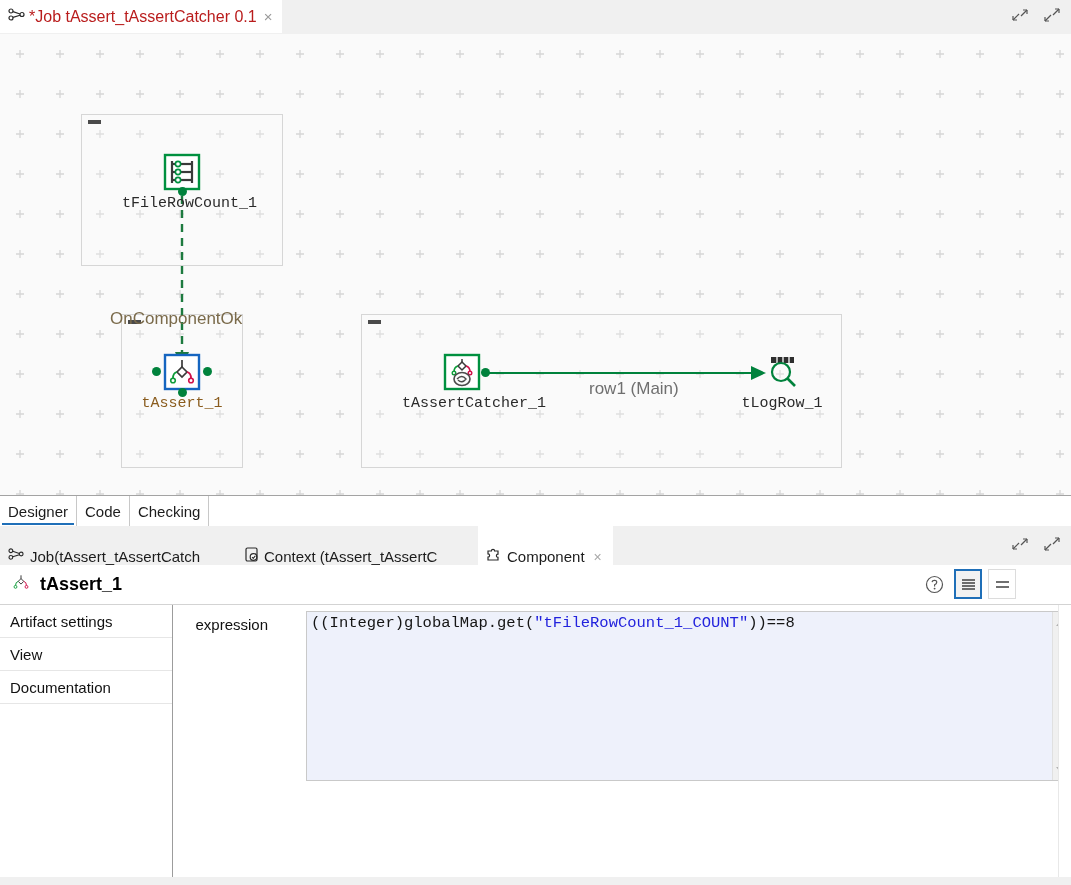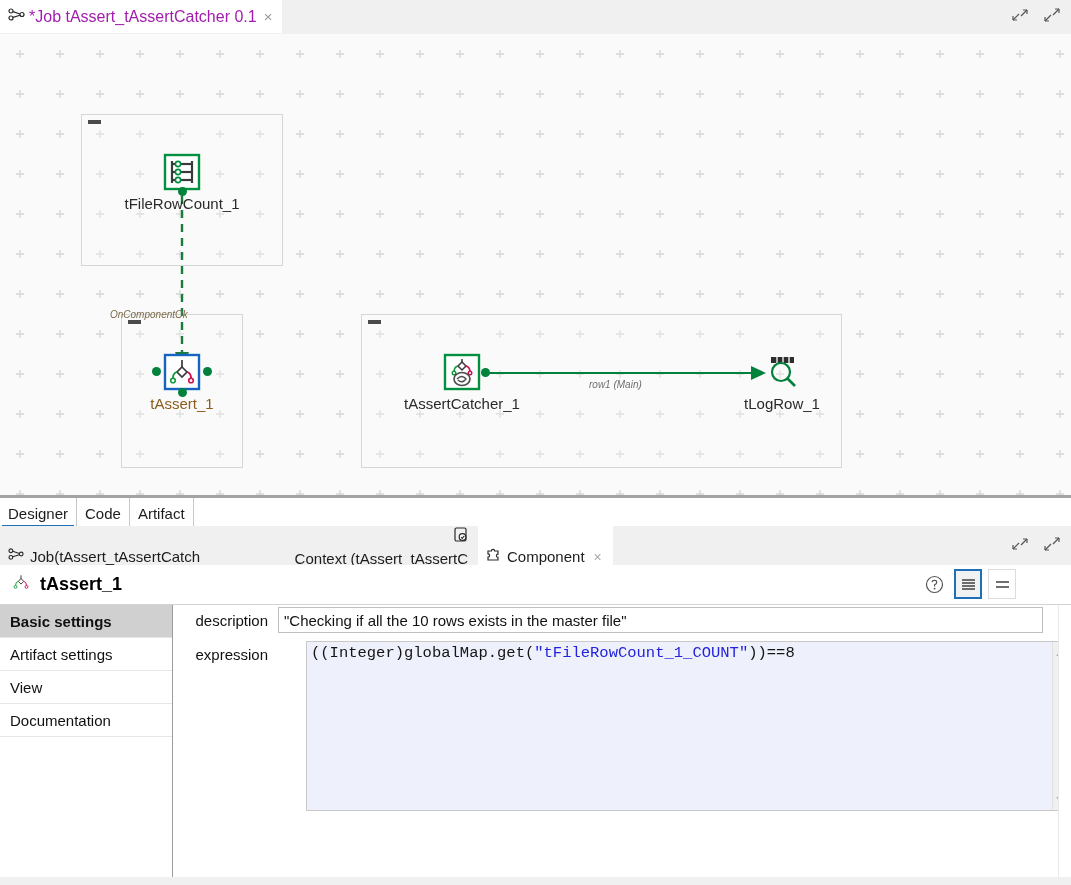--- a/index.html
+++ b/index.html
@@ -23,21 +23,21 @@
     border-bottom: 1px solid #e2e2e2;
   }
   .editor-tab {
     position: absolute; left: 0; top: 0; height: 33px;
     background: #ffffff;
     display: flex; align-items: center;
     padding: 0 6px 0 8px;
     box-sizing: border-box;
   }
   .editor-tab .tab-title {
-    font-size: 16px; color: #a21caf; white-space: nowrap;
+    font-size: 16px; color: #b91c1c; white-space: nowrap;
     margin-left: 3px;
   }
   .tab-close {
     margin-left: 7px; color: #9a9a9a; font-size: 15px;
     line-height: 1; cursor: pointer;
   }
   .win-ctrls {
     position: absolute; right: 10px; top: 7px;
     display: flex; gap: 14px; align-items: center;
   }
@@ -56,44 +56,44 @@
   }
   .subjob {
     position: absolute;
     border: 1px solid #d6d6d6;
     background: rgba(252,252,252,0.25);
   }
   .subjob .collapse-handle {
     position: absolute; left: 6px; top: 5px;
     width: 13px; height: 4px; background: #4a4a4a;
   }
-  .node { position: absolute; }
+  .node { position: absolute; font-family: Liberation Mono, monospace; }
   .node .icon-box {
     position: relative; width: 40px; height: 40px;
     margin: 0 auto;
   }
   .node .node-label {
     text-align: center; font-size: 15px; color: #2a2a2a;
     margin-top: 3px; white-space: nowrap;
   }
   .node .node-label.orange { color: #8a5c1e; }
   .dot {
     position: absolute; width: 9px; height: 9px; border-radius: 50%;
     background: #00823c;
   }
   .conn-label {
-    position: absolute; font-size: 10px; color: #7a6a4a; white-space: nowrap; font-style: italic;
+    position: absolute; font-size: 17px; color: #7a6a4a; white-space: nowrap;
   }
   .conn-label.gray { color: #6f6f6f; margin-left: 16px; }
 
   
   .bottom-tabs {
     position: absolute; left: 0; top: 495px; width: 1071px; height: 31px;
     background: #ffffff;
-    border-top: 3px solid #a3a3a3;
+    border-top: 1px solid #a3a3a3;
     display: flex; align-items: stretch;
   }
   .btab {
     display: flex; align-items: center; padding: 0 8px;
     font-size: 15px; color: #1c1c1c; cursor: pointer;
     border-right: 1px solid #c8c8c8;
     position: relative;
   }
   .btab.active::after {
     content: ""; position: absolute; left: 2px; right: 2px; bottom: 2px;
@@ -367,40 +367,40 @@
   </div>
 
   <div class="bottom-tabs">
     <div class="btab active">
       <span>Designer</span>
     </div>
     <div class="btab">
       <span>Code</span>
     </div>
     <div class="btab">
-      <span>Artifact</span>
+      <span>Checking</span>
     </div>
     <div class="btab-filler"></div>
   </div>
 
   <div class="viewtabs">
 
     <div class="vtab" style="left:0px; width:233px;">
       <span>
         <svg width="17" height="15" viewBox="0 0 18 16">
           <circle cx="3" cy="4" r="2" fill="none" stroke="#2a2a2a" stroke-width="1.2"></circle>
           <circle cx="3" cy="11" r="2" fill="none" stroke="#2a2a2a" stroke-width="1.2"></circle>
           <circle cx="14" cy="7.5" r="2" fill="none" stroke="#2a2a2a" stroke-width="1.2"></circle>
           <path d="M5 4.6 L12 7 M5 10.4 L12 8.2" stroke="#2a2a2a" stroke-width="1.2" fill="none"></path>
         </svg>
       </span>
       <span>Job(tAssert_tAssertCatch</span>
     </div>
 
-    <div class="vtab" style="left:236px; width:240px;flex-direction:column;">
+    <div class="vtab" style="left:236px; width:240px;">
       <span>
         <svg width="15" height="16" viewBox="0 0 15 16">
           <rect x="2" y="2" width="11" height="13" rx="1.5" fill="none" stroke="#2a2a2a" stroke-width="1.2"></rect>
           <circle cx="9.5" cy="11" r="3.3" fill="#ffffff" stroke="#2a2a2a" stroke-width="1.2"></circle>
           <path d="M8 11 L9.2 12.3 L11.3 9.8" stroke="#2a2a2a" stroke-width="1.1" fill="none"></path>
         </svg>
       </span>
       <span>Context (tAssert_tAssertC</span>
     </div>
 
@@ -476,41 +476,34 @@
               <line x1="2" y1="11" x2="15" y2="11"></line>
             </g>
           </svg>
         </span>
       </div>
     </div>
 
     <div class="comp-body">
 
       <div class="settings-list">
-        <div class="setting-item active">
-          <span>Basic settings</span>
-        </div>
         <div class="setting-item">
           <span>Artifact settings</span>
         </div>
         <div class="setting-item">
           <span>View</span>
         </div>
         <div class="setting-item">
           <span>Documentation</span>
         </div>
         <div class="setting-item settings-rest"></div>
       </div>
 
       <div class="form-area">
 
-        <div class="field-row" style="margin-top:2px;">
-          <div class="field-label">description</div>
-          <input class="desc-input" type="text" value="&quot;Checking if all the 10 rows exists in the master file&quot;" style="">
-        </div>
 
         <div class="field-row" style="margin-top:6px;gap:28px;">
           <div class="field-label">expression</div>
           <div class="expr-wrap">
             <div class="expr-text"><span>((Integer)globalMap.get(</span><span class="str">"tFileRowCount_1_COUNT"</span><span>))==8</span></div>
             <div class="vscroll">
               <span class="arrow up">
                   <span class="tri up"></span>
                 </span>
               <span class="arrow down">

